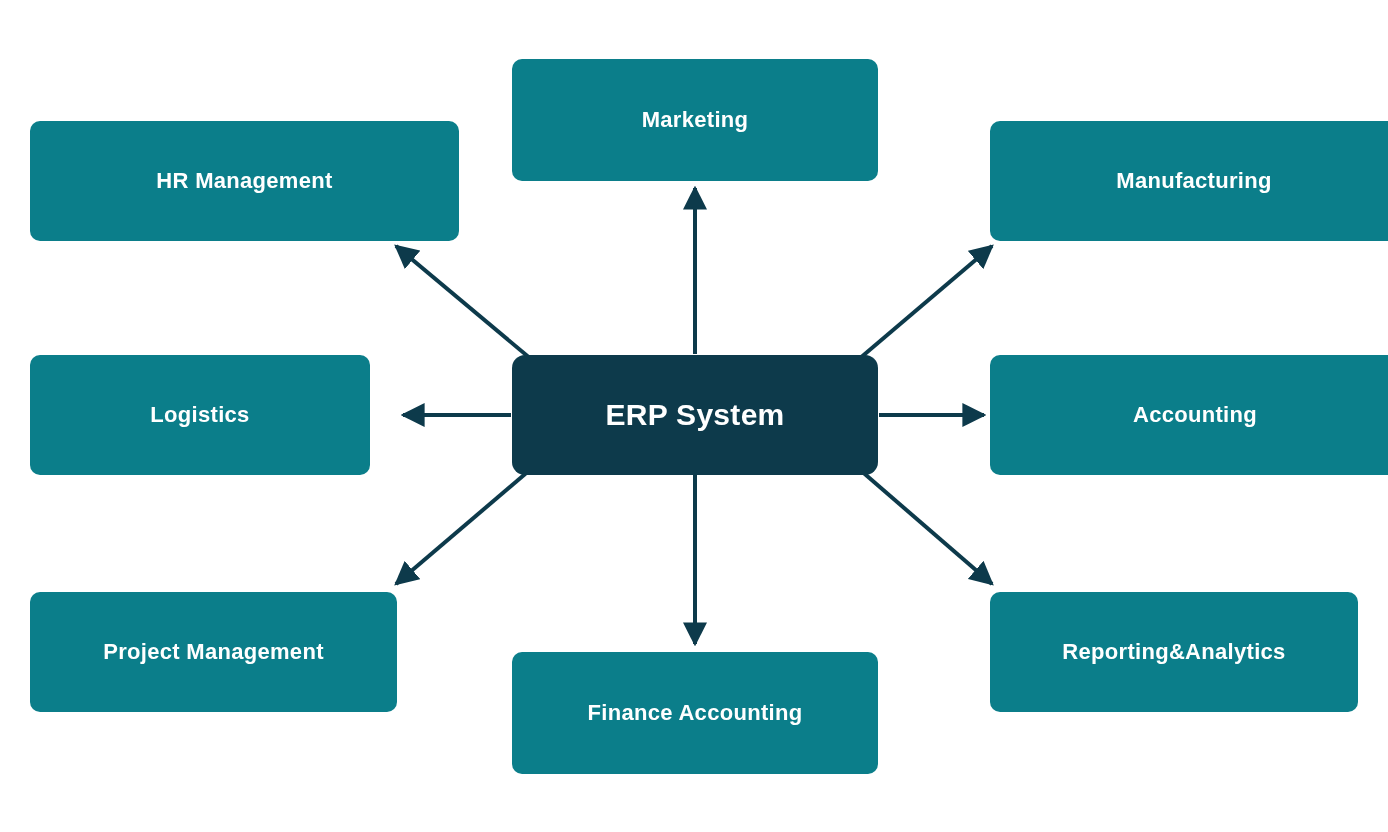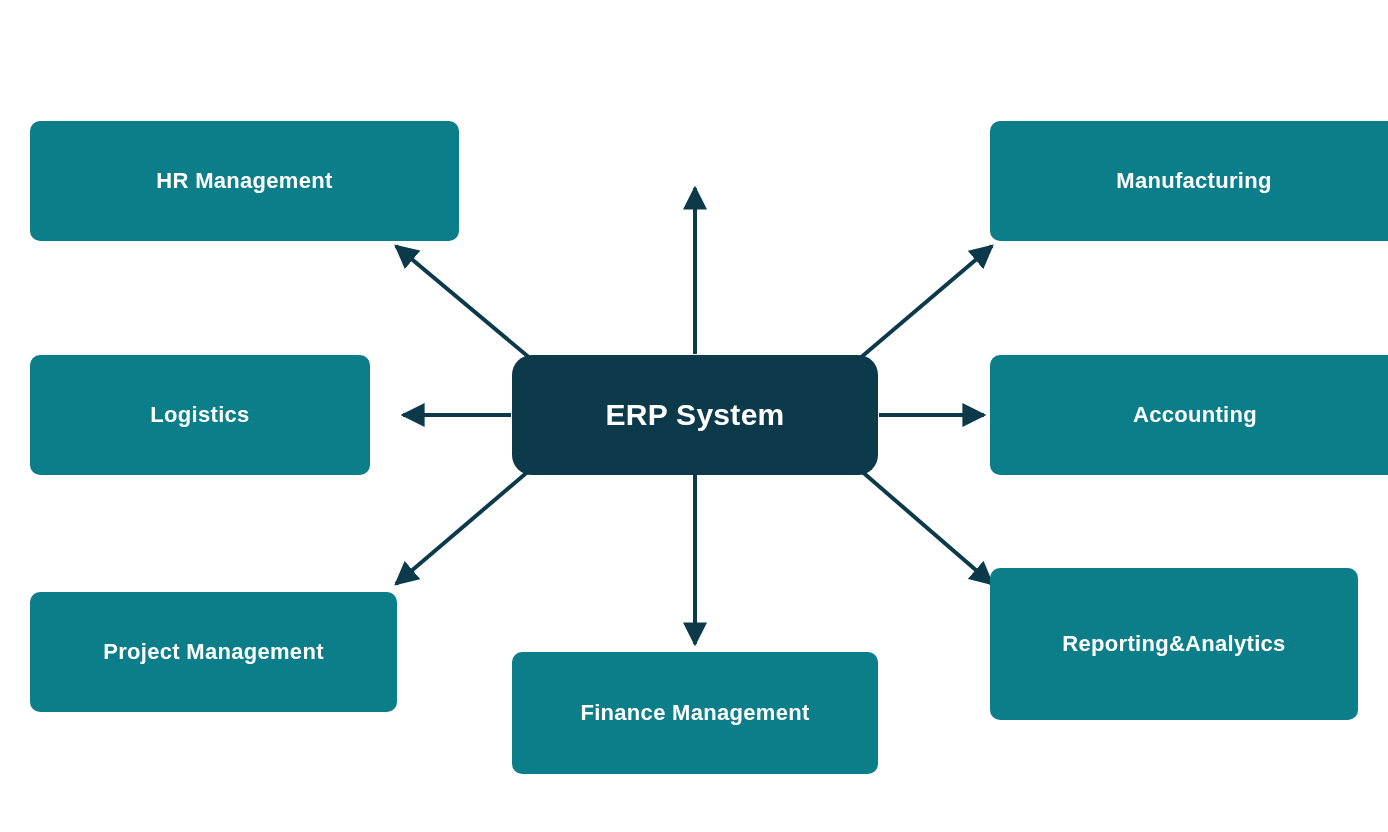--- a/index.html
+++ b/index.html
@@ -22,35 +22,35 @@
     display:flex;
     align-items:center;
     justify-content:center;
     font-weight:700;
     font-size:22px;
     letter-spacing:0.3px;
     text-align:center;
   }
   .node.center{
     background:var(--center-fill);
-    border-radius:20px;
+    border-radius:13px;
     font-size:30px;
   }
   
   .pos-top-left     {left:30px;  top:121px; width:429px; height:120px;}
   .pos-left         {left:30px;  top:355px; width:340px; height:120px;}
   .pos-bottom-left  {left:30px;  top:592px; width:367px; height:120px;}
   
   .pos-top          {left:512px; top:59px;  width:366px; height:122px;}
   .pos-center       {left:512px; top:355px; width:366px; height:120px;}
   .pos-bottom       {left:512px; top:652px; width:366px; height:122px;}
   
   .pos-top-right    {left:990px; top:121px; width:408px; height:120px;}
   .pos-right        {left:990px; top:355px; width:410px; height:120px;}
-  .pos-bottom-right {left:990px; top:568px; width:368px; height:152px;}
+  .pos-bottom-right {left:990px; top:592px; width:368px; height:120px;}
 
   .arrow-line{stroke:var(--arrow);stroke-width:4;}
   .arrow-head{fill:var(--arrow);}
 </style>
 </head>
 <body>
 
 <div class="canvas">
 
   <svg class="arrow-layer" viewBox="0 0 1388 832" xmlns="http://www.w3.org/2000/svg">
@@ -62,20 +62,23 @@
     <line class="arrow-line" x1="695" y1="354" x2="695" y2="188" marker-end="url(#ah)"></line>
     <line class="arrow-line" x1="695" y1="473" x2="695" y2="644" marker-end="url(#ah)"></line>
     <line class="arrow-line" x1="511" y1="415" x2="403" y2="415" marker-end="url(#ah)"></line>
     <line class="arrow-line" x1="879" y1="415" x2="984" y2="415" marker-end="url(#ah)"></line>
     <line class="arrow-line" x1="531" y1="359" x2="396" y2="246" marker-end="url(#ah)"></line>
     <line class="arrow-line" x1="859" y1="359" x2="992" y2="246" marker-end="url(#ah)"></line>
     <line class="arrow-line" x1="531" y1="469" x2="396" y2="584" marker-end="url(#ah)"></line>
     <line class="arrow-line" x1="859" y1="469" x2="992" y2="584" marker-end="url(#ah)"></line>
   </svg>
 
+  <div class="node pos-top">
+    <span>Marketing</span>
+  </div>
 
   <div class="node pos-top-left">
     <span>HR Management</span>
   </div>
 
   <div class="node pos-top-right">
     <span>Manufacturing</span>
   </div>
 
   <div class="node pos-left">
@@ -88,20 +91,20 @@
 
   <div class="node pos-right">
     <span>Accounting</span>
   </div>
 
   <div class="node pos-bottom-left">
     <span>Project Management</span>
   </div>
 
   <div class="node pos-bottom">
-    <span>Finance Management</span>
+    <span>Finance Accounting</span>
   </div>
 
   <div class="node pos-bottom-right">
     <span>Reporting&amp;Analytics</span>
   </div>
 
 </div>
 
 </body></html>

